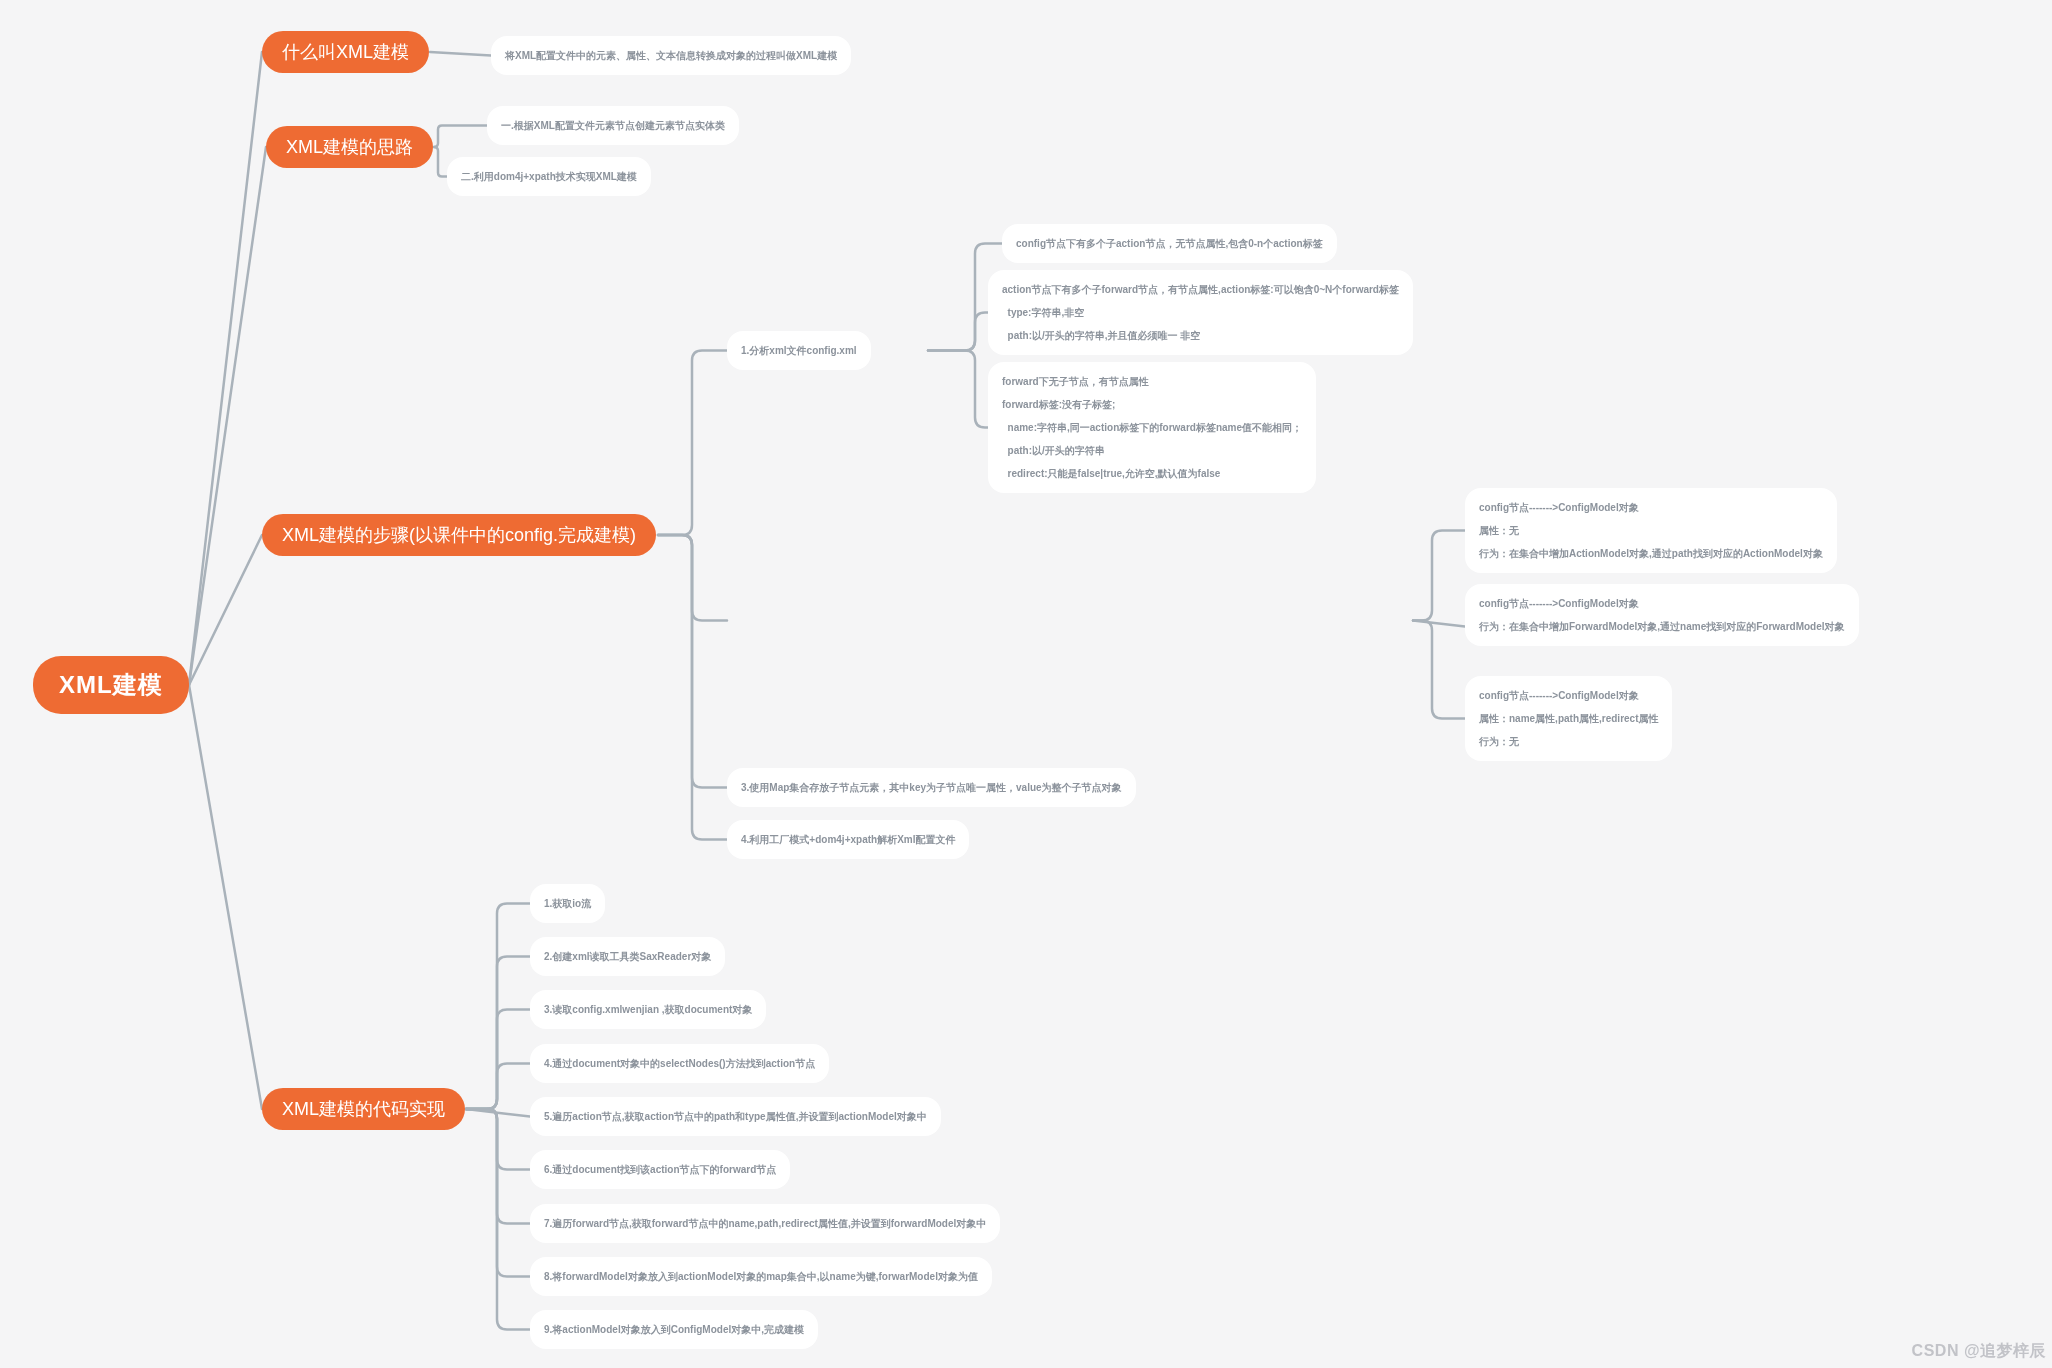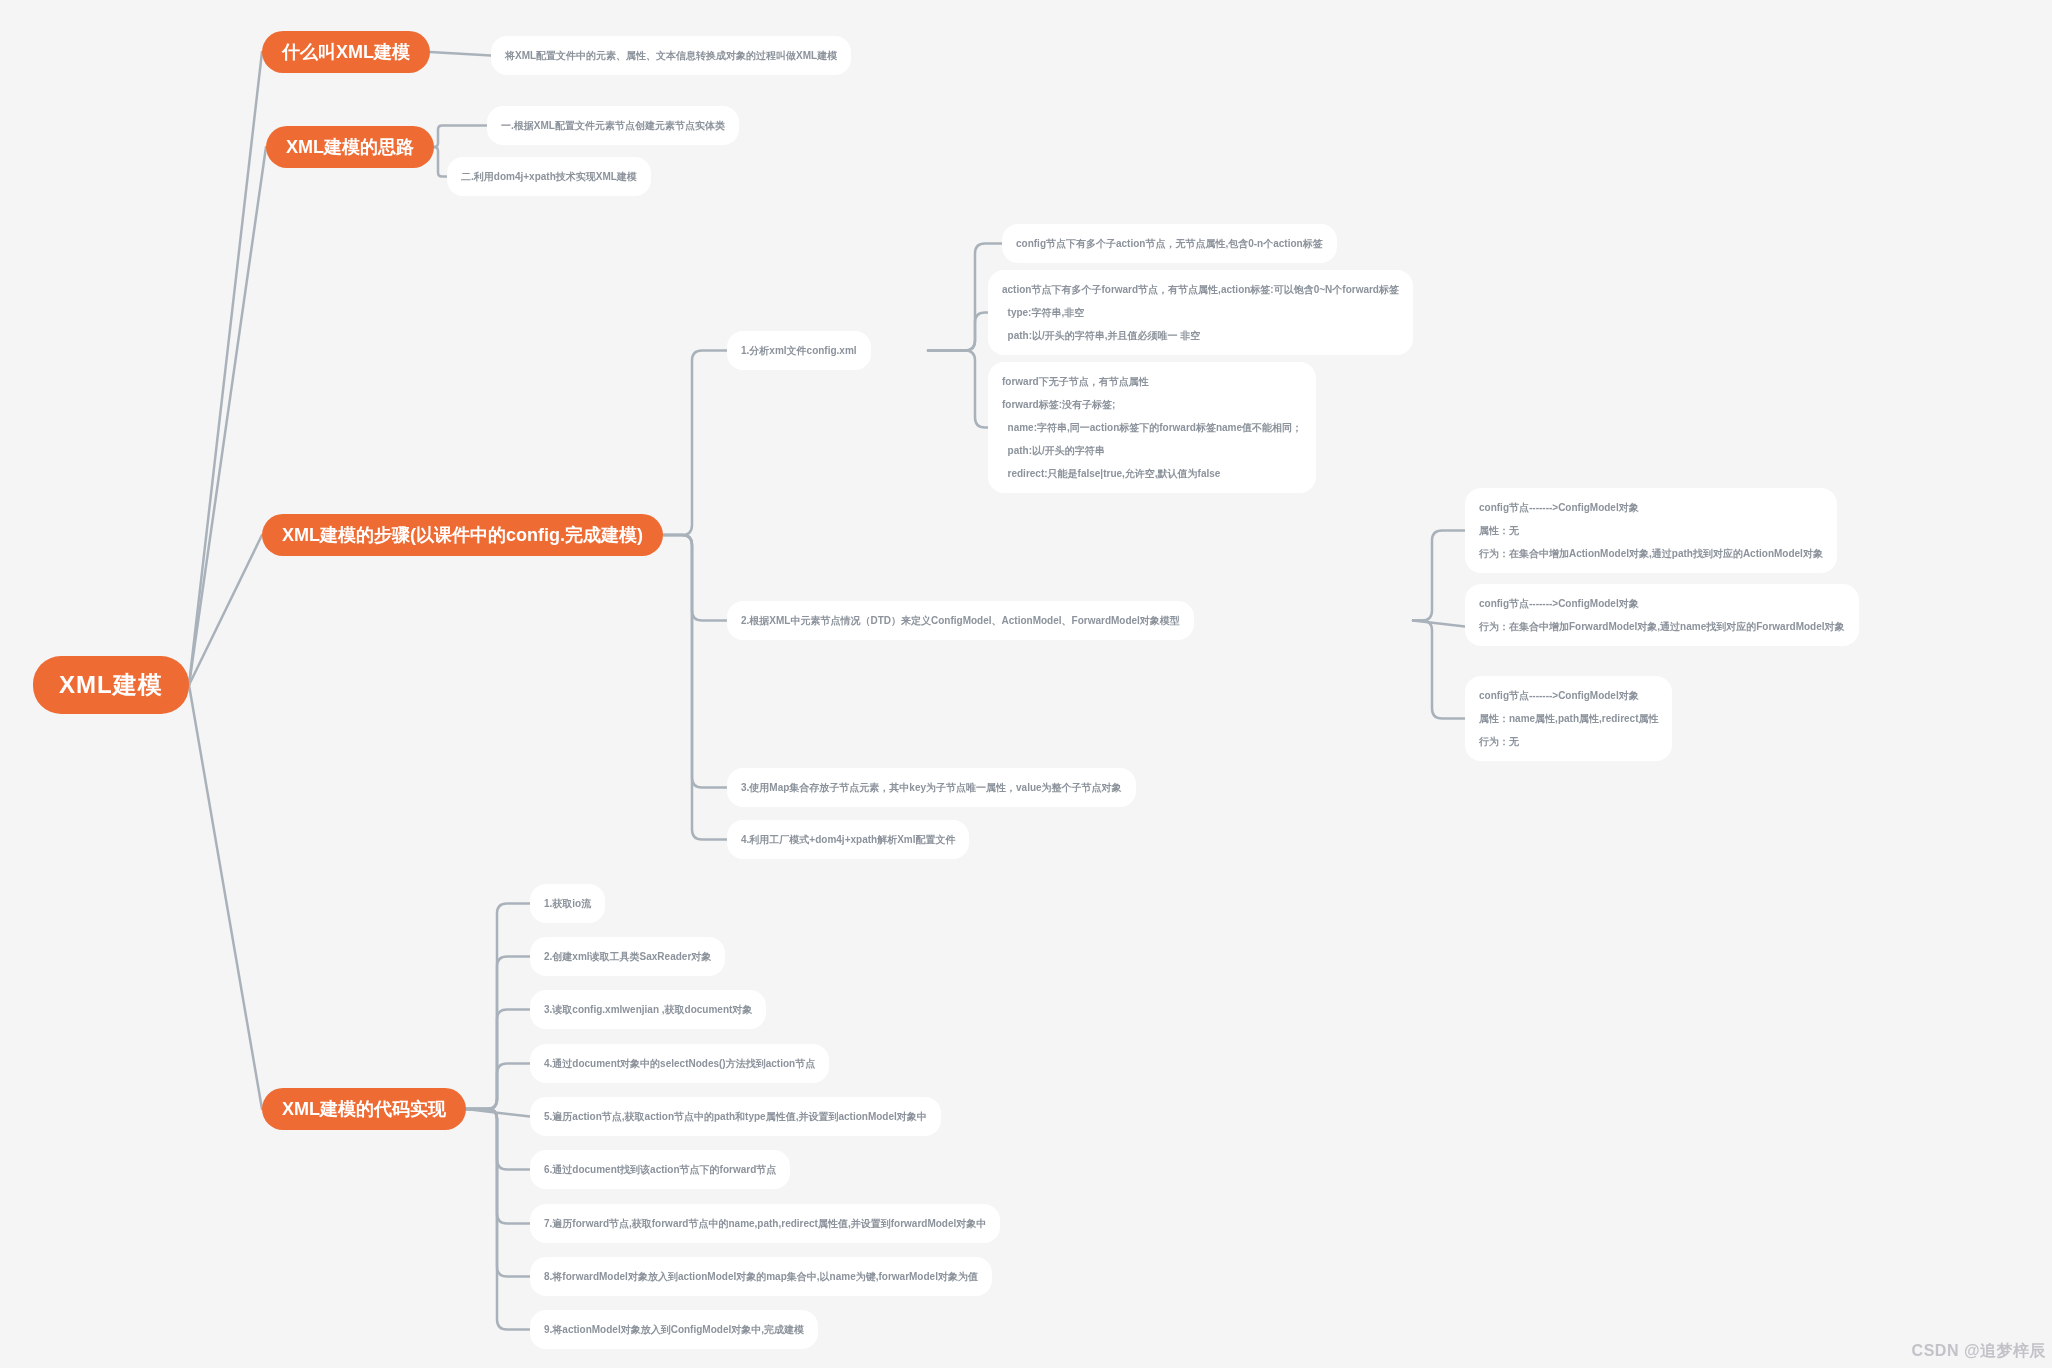--- a/index.html
+++ b/index.html
@@ -12,21 +12,21 @@
     overflow:hidden;
   }
   #canvas{position:relative;width:2052px;height:1368px;}
   #wires{position:absolute;left:0;top:0;width:2052px;height:1368px;}
   .node{position:absolute;box-sizing:border-box;white-space:nowrap;}
   .root{
     background:var(--accent);color:#fff;font-weight:bold;font-size:24px;
     padding:13px 26px;border-radius:28px;letter-spacing:1px;text-align:right;
   }
   .branch{
-    background:var(--accent);color:#fff;font-weight:bold;font-size:18px;
+    background:var(--accent);color:#fff;font-weight:normal;font-size:18px;
     padding:10px 20px;border-radius:22px;line-height:22px;
   }
   .bubble{
     background:#ffffff;color:var(--bubble-text);font-weight:bold;font-size:10px;
     padding:8px 14px;border-radius:16px;line-height:23px;
   }
   .bubble .bline{white-space:pre;}
   .watermark{
     position:absolute;right:6px;bottom:6px;color:var(--wm);
     font-size:16px;font-weight:bold;letter-spacing:0.5px;margin-left:48px;
@@ -87,21 +87,20 @@
     <div class="bline">  path:以/开头的字符串,并且值必须唯一 非空</div>
   </div>
   <div class="node bubble" style="left:988px;top:362px">
     <div class="bline">forward下无子节点，有节点属性</div>
     <div class="bline">forward标签:没有子标签;</div>
     <div class="bline">  name:字符串,同一action标签下的forward标签name值不能相同；</div>
     <div class="bline">  path:以/开头的字符串</div>
     <div class="bline">  redirect:只能是false|true,允许空,默认值为false</div>
   </div>
 
-  <div class="node bubble" style="left:727px;top:601px">2.根据XML中元素节点情况（DTD）来定义ConfigModel、ActionModel、ForwardModel对象模型</div>
 
   <div class="node bubble" style="left:1465px;top:488px">
     <div class="bline">config节点-------&gt;ConfigModel对象</div>
     <div class="bline">属性：无</div>
     <div class="bline">行为：在集合中增加ActionModel对象,通过path找到对应的ActionModel对象</div>
   </div>
   <div class="node bubble" style="left:1465px;top:584px">
     <div class="bline">config节点-------&gt;ConfigModel对象</div>
     <div class="bline">行为：在集合中增加ForwardModel对象,通过name找到对应的ForwardModel对象</div>
   </div>

